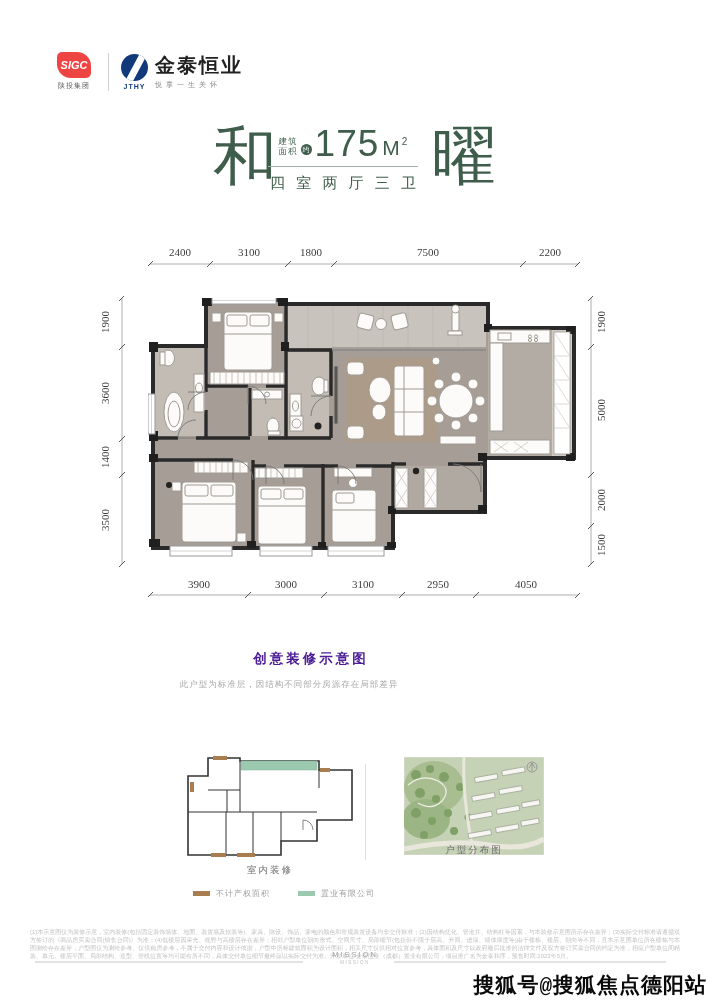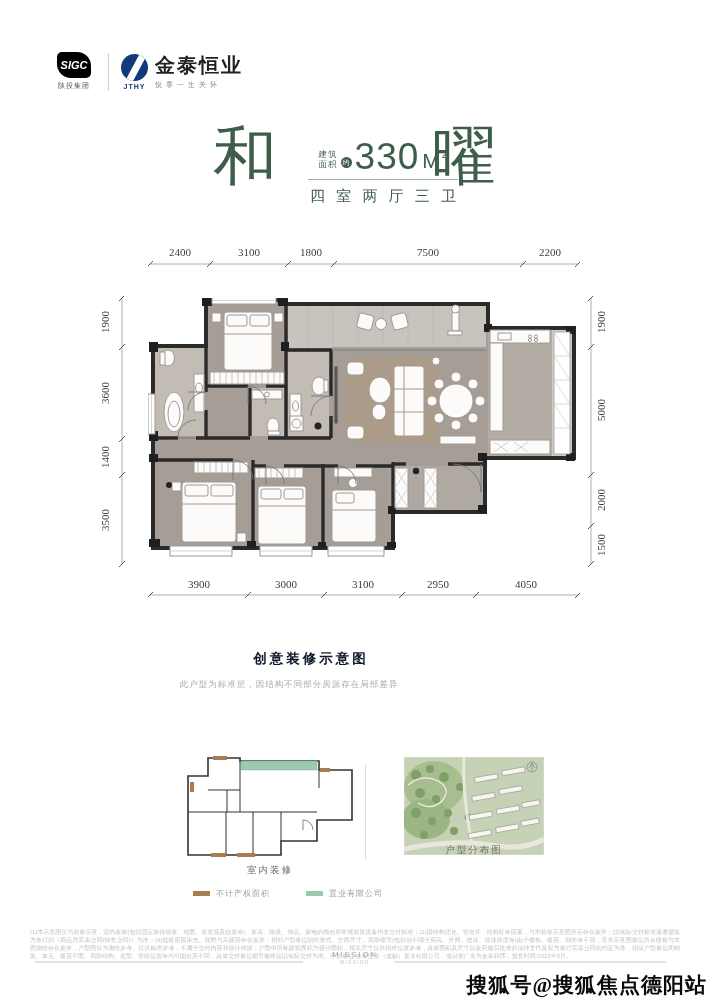--- a/index.html
+++ b/index.html
@@ -3,21 +3,21 @@
 <meta charset="utf-8">
 <style>
   * { margin:0; padding:0; box-sizing:border-box; }
   html,body { background:#ffffff; }
   body { font-family:"Liberation Sans", sans-serif; }
   .page { position:relative; width:710px; height:1000px; background:#fff; overflow:hidden; }
 
   
   .hdr-left { position:absolute; left:52px; top:52px; display:flex; align-items:center; gap:12px; }
   .sigc { display:flex; flex-direction:column; align-items:center; width:44px; }
-  .sigc-mark { width:34px; height:26px; background:#000000; border-radius:5px 14px 5px 14px;
+  .sigc-mark { width:34px; height:26px; background:#ef4444; border-radius:5px 14px 5px 14px;
                color:#fff; font-weight:bold; font-style:italic; font-size:11px;
                display:flex; align-items:center; justify-content:center; }
   .sigc-name { font-size:7px; color:#555; margin-top:3px; letter-spacing:1px; }
   .hdr-div { width:1px; height:38px; background:#cfcfcf; }
   .jthy { display:flex; align-items:flex-start; gap:7px; }
   .jthy-markwrap { display:flex; flex-direction:column; align-items:center; }
   .jthy-mark { width:27px; height:27px; border-radius:50%; background:#123a7a; position:relative; overflow:hidden; }
   .jthy-mark::after { content:""; position:absolute; left:11px; top:-3px; width:7px; height:36px;
                       background:#fff; transform:rotate(28deg); }
   .jthy-abbr { font-size:7px; color:#123a7a; font-weight:bold; letter-spacing:1px; margin-top:2px; }
@@ -30,68 +30,68 @@
   .hm-text { display:flex; flex-direction:column; }
   .hm-name { font-size:16px; color:#2b2b2b; letter-spacing:5px; font-weight:500; }
   .hm-en { font-size:6.5px; color:#8d8d8d; letter-spacing:2.5px; margin-top:4px; }
 
   
   .title-zone { position:absolute; left:0; top:122px; width:710px; height:90px; color:#3f5d4b; }
   .big-char { position:absolute; top:2px; font-size:64px; font-weight:300; line-height:1;
               font-family:"DejaVu Sans", sans-serif; }
   .char-left  { left:213px; }
   .char-right { left:432px; }
-  .title-mid { position:absolute; left:268px; top:19px; width:150px;margin-left:40px; }
+  .title-mid { position:absolute; left:268px; top:6px; width:150px; }
   .area-row { display:flex; align-items:flex-end; justify-content:center; gap:3px; }
   .area-prefix { display:flex; flex-direction:column; font-size:8.5px; line-height:1.15; margin-bottom:3px; letter-spacing:1px; }
   .area-approx { width:11px; height:11px; border-radius:50%; background:#3f5d4b; color:#fff;
                  font-size:7px; display:flex; align-items:center; justify-content:center; margin-bottom:4px; }
   .area-value { font-size:37px; font-weight:400; line-height:0.85; letter-spacing:1px; }
   .area-unit { font-size:21px; line-height:1; margin-bottom:1px; }
   .area-sup { font-size:10px; margin-bottom:12px; margin-left:-1px; }
   .title-line { height:1px; background:#9fb0a6; margin-top:7px; }
   .rooms-row { display:flex; justify-content:space-between; font-size:15px; margin-top:7px; padding:0 2px; }
 
   
   .dimsvg, .plansvg { position:absolute; }
   .dimsvg text { font-family:"Liberation Serif", serif; font-size:11px; fill:#3c3c3c; }
 
   
   .plan-caption { position:absolute; left:0; top:650px; width:622px; text-align:center;
-                  font-size:13.5px; letter-spacing:3px; color:#0f172a; font-weight:600; }
+                  font-size:13.5px; letter-spacing:3px; color:#4c1d95; font-weight:600; }
   .plan-note { position:absolute; left:0; top:679px; width:578px; text-align:center;
                font-size:8.5px; letter-spacing:1px; color:#a9a9a9; }
 
   
   .panel-struct { position:absolute; left:185px; top:756px; }
   .panel-site   { position:absolute; left:404px; top:757px; }
   .panel-div { position:absolute; left:365px; top:764px; width:1px; height:96px; background:#e0e0e0; }
   .panel-caption { position:absolute; width:200px; text-align:center; font-size:9.5px; color:#6d6d6d; letter-spacing:2px; }
   .cap-struct { left:170px; top:864px; }
   .cap-site   { left:374px; top:844px; }
 
-  .legend { position:absolute; left:193px; top:888px; display:flex; gap:36px; align-items:center; }
+  .legend { position:absolute; left:193px; top:888px; display:flex; gap:28px; align-items:center; }
   .legend-item { display:flex; align-items:center; gap:6px; }
   .legend-swatch { width:17px; height:5px; }
   .sw-brown { background:#a97d4f; }
   .sw-green { background:#9ccab0; }
   .legend-label { font-size:8px; color:#9b9b9b; letter-spacing:1px; }
 
   
   .fineprint { position:absolute; left:30px; top:928px; width:650px; font-size:6px;
                line-height:8px; color:#c2c2c2; text-align:justify; }
   .footer-line { position:absolute; top:961px; height:2px; background:#e2e2e2; }
   .fl-left  { left:35px;  width:268px; }
   .fl-right { left:394px; width:272px; }
   .footer-logo { position:absolute; left:318px; top:950px; width:74px; text-align:center; color:#a5a5a5; }
   .footer-logo .l1 { font-size:7.5px; letter-spacing:2px; }
   .footer-logo .l2 { font-size:4.5px; letter-spacing:1.5px; color:#bdbdbd; margin-top:1px; }
 
   .watermark { position:absolute; right:3px; bottom:1px; font-size:21px; font-weight:900; color:#0a0a0a;
-               letter-spacing:1px; font-family:Liberation Serif, serif;
+               letter-spacing:1px; font-family:Liberation Mono, monospace;
                text-shadow:-1.5px -1.5px 0 #fff, 1.5px -1.5px 0 #fff, -1.5px 1.5px 0 #fff,
                            1.5px 1.5px 0 #fff, 0 0 4px #fff; }
 </style>
 </head>
 <body>
 
 <div class="page">
 
   <div class="hdr-left">
     <div class="sigc">
@@ -114,21 +114,21 @@
 
   <div class="title-zone">
     <div class="big-char char-left">和</div>
     <div class="title-mid">
       <div class="area-row">
         <div class="area-prefix">
           <span>建筑</span>
           <span>面积</span>
         </div>
         <div class="area-approx">约</div>
-        <div class="area-value">330</div>
+        <div class="area-value">175</div>
         <div class="area-unit">M</div>
         <div class="area-sup">2</div>
       </div>
       <div class="title-line"></div>
       <div class="rooms-row">
         <span>四</span>
           <span>室</span>
         <span>两</span>
           <span>厅</span>
         <span>三</span>

